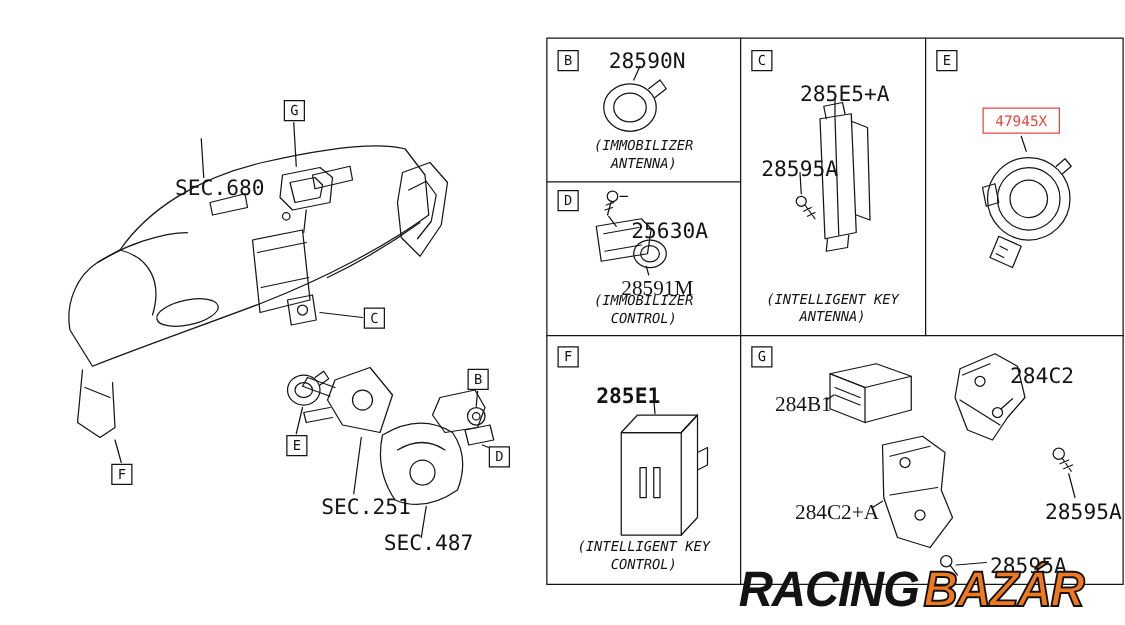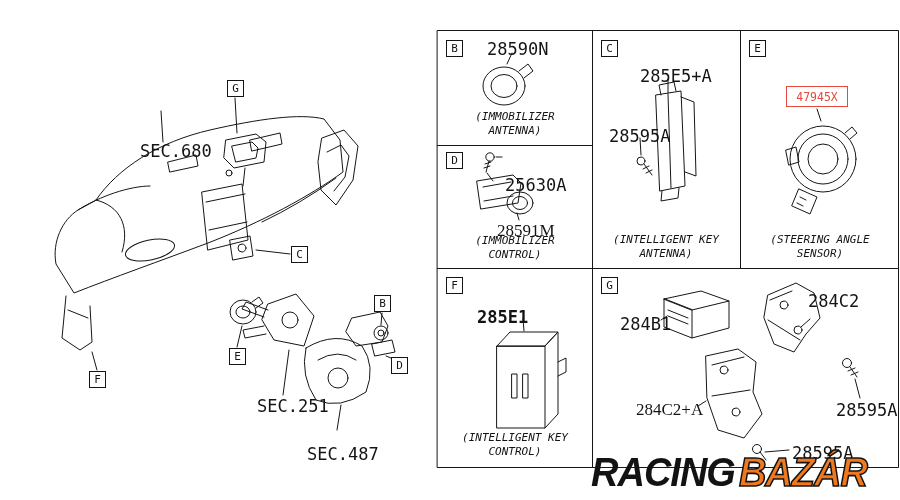--- a/index.html
+++ b/index.html
@@ -172,21 +172,21 @@
         <path d="M 698 406 L 706 401"></path>
         <circle cx="757" cy="449" r="4.5"></circle>
         <path d="M 760 452 L 766 460"></path>
         <path d="M 765 452 L 789 450"></path>
       </g>
     </g>
   </svg>
 
   <div class="lbl" style="left:140px; top:99px;margin-top:42px;">SEC.680</div>
   <div class="lbl" style="left:257px; top:396px;">SEC.251</div>
-  <div class="lbl" style="left:307px; top:444px;">SEC.487</div>
+  <div class="lbl" style="left:307px; top:425px;">SEC.487</div>
 
   <div class="letterbox" style="left:227px; top:80px;">
       <span>G</span>
     </div>
   <div class="letterbox" style="left:291px; top:246px;">
       <span>C</span>
     </div>
   <div class="letterbox" style="left:374px; top:295px;">
       <span>B</span>
     </div>
@@ -222,34 +222,32 @@
   <div class="lbl" style="left:609px; top:126px;">28595A</div>
   <div class="caption" style="left:596px; top:233px; width:140px;">(INTELLIGENT KEY
 ANTENNA)</div>
 
   <div class="letterbox" style="left:749px; top:40px;">
       <span>E</span>
     </div>
   <div class="redbox" style="left: 786px; top: 86px; width: 62px; border-color: rgb(232, 71, 61); color: rgb(232, 71, 61);">
       <span>47945X</span>
     </div>
-  <div class="caption" style="left:744px; top:233px; width:152px;">(STEERING ANGLE
-SENSOR)</div>
 
   <div class="letterbox" style="left:446px; top:277px;">
       <span>F</span>
     </div>
   <div class="lbl" style="left:477px; top:307px;font-weight:bold;">285E1</div>
   <div class="caption" style="left:440px; top:431px; width:150px;">(INTELLIGENT KEY
 CONTROL)</div>
 
   <div class="letterbox" style="left:601px; top:277px;">
       <span>G</span>
     </div>
-  <div class="lbl" style="left:620px; top:314px;">284B1</div>
+  <div class="lbl" style="left:620px; top:314px;font-family:Liberation Serif, serif;">284B1</div>
   <div class="lbl" style="left:808px; top:291px;text-align:center;">284C2</div>
   <div class="lbl" style="left:836px; top:400px;">28595A</div>
   <div class="lbl" style="left:636px; top:400px;font-family:Liberation Serif, serif;">284C2+A</div>
   <div class="lbl" style="left:792px; top:443px;">28595A</div>
 
   <div class="wm">
     <span class="w1">RACING</span><span class="w2" style="color: rgb(240, 121, 30);">BAZÁR</span>
   </div>
 
 </div>

